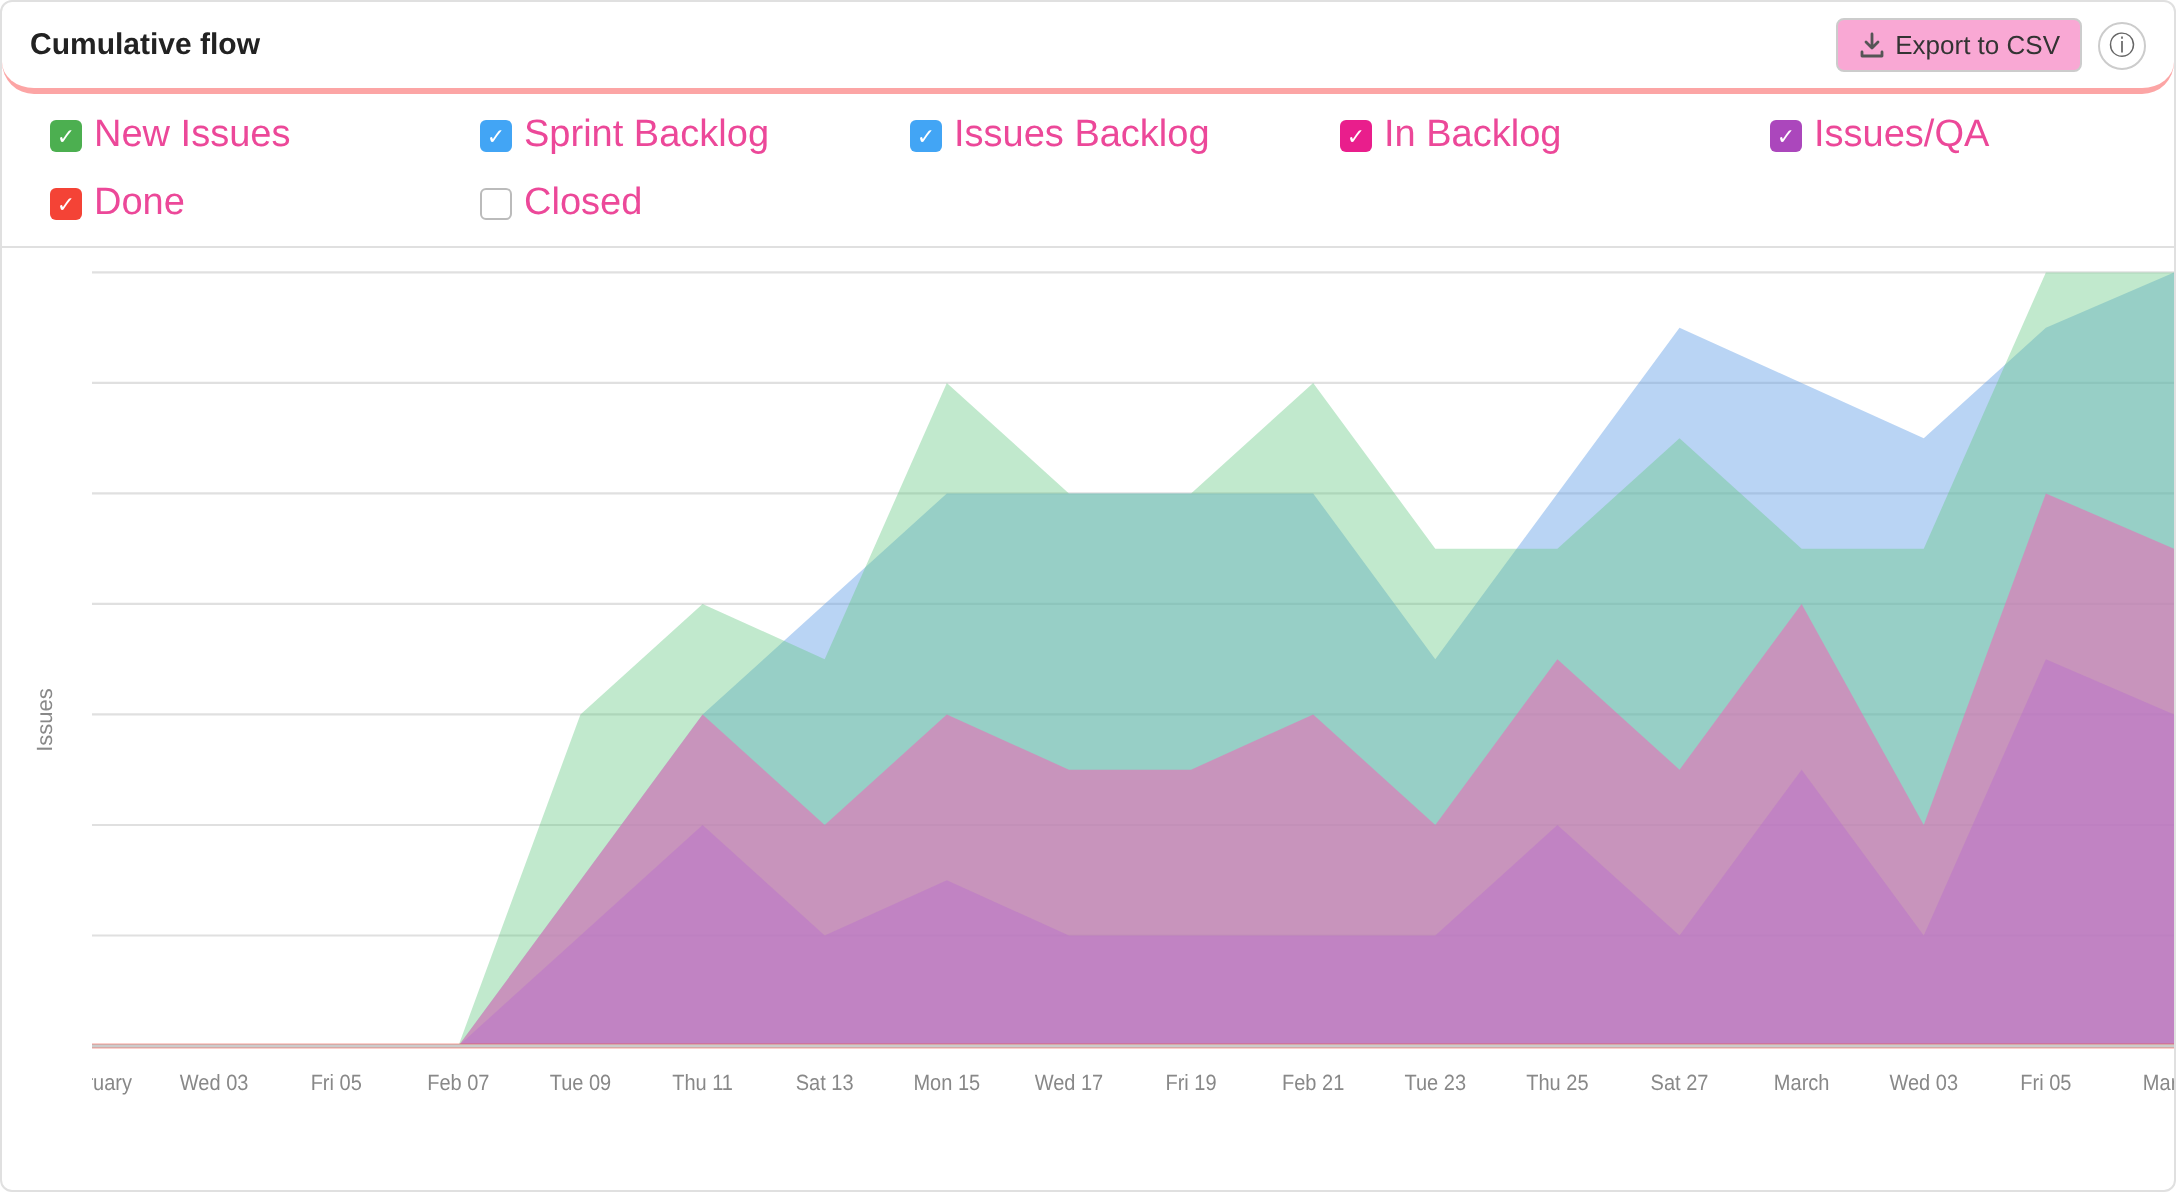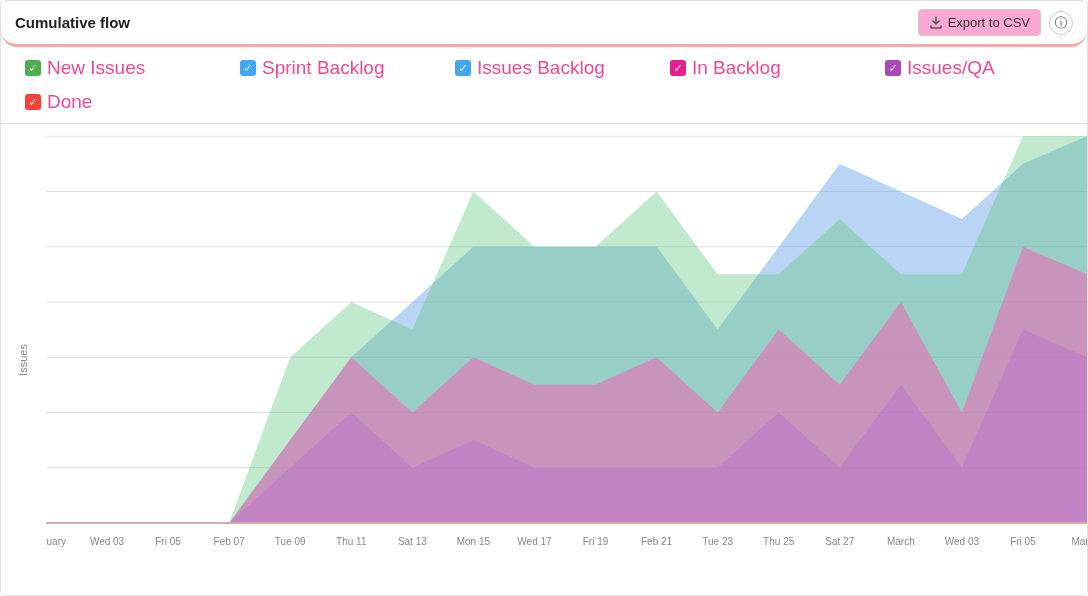--- a/index.html
+++ b/index.html
@@ -185,20 +185,24 @@
         <span class="legend-label">Issues/QA</span>
       </div>
     </div>
     <div class="legend-row">
 
       <div class="legend-item">
         <div class="legend-checkbox checked" style="background:#f44336;">✓</div>
         <span class="legend-label">Done</span>
       </div>
 
+      <div class="legend-item">
+        <div class="legend-checkbox unchecked"></div>
+        <span class="legend-label">Closed</span>
+      </div>
     </div>
   </div>
 
   <div class="chart-area">
     <span class="y-axis-label">Issues</span>
     <div class="chart-inner">
       <svg class="chart" viewBox="0 0 1040 390" preserveAspectRatio="none">
 
         <line x1="0" y1="352" x2="1040" y2="352" stroke="#e0e0e0" stroke-width="1"></line>
         <line x1="0" y1="302" x2="1040" y2="302" stroke="#e0e0e0" stroke-width="1"></line>

